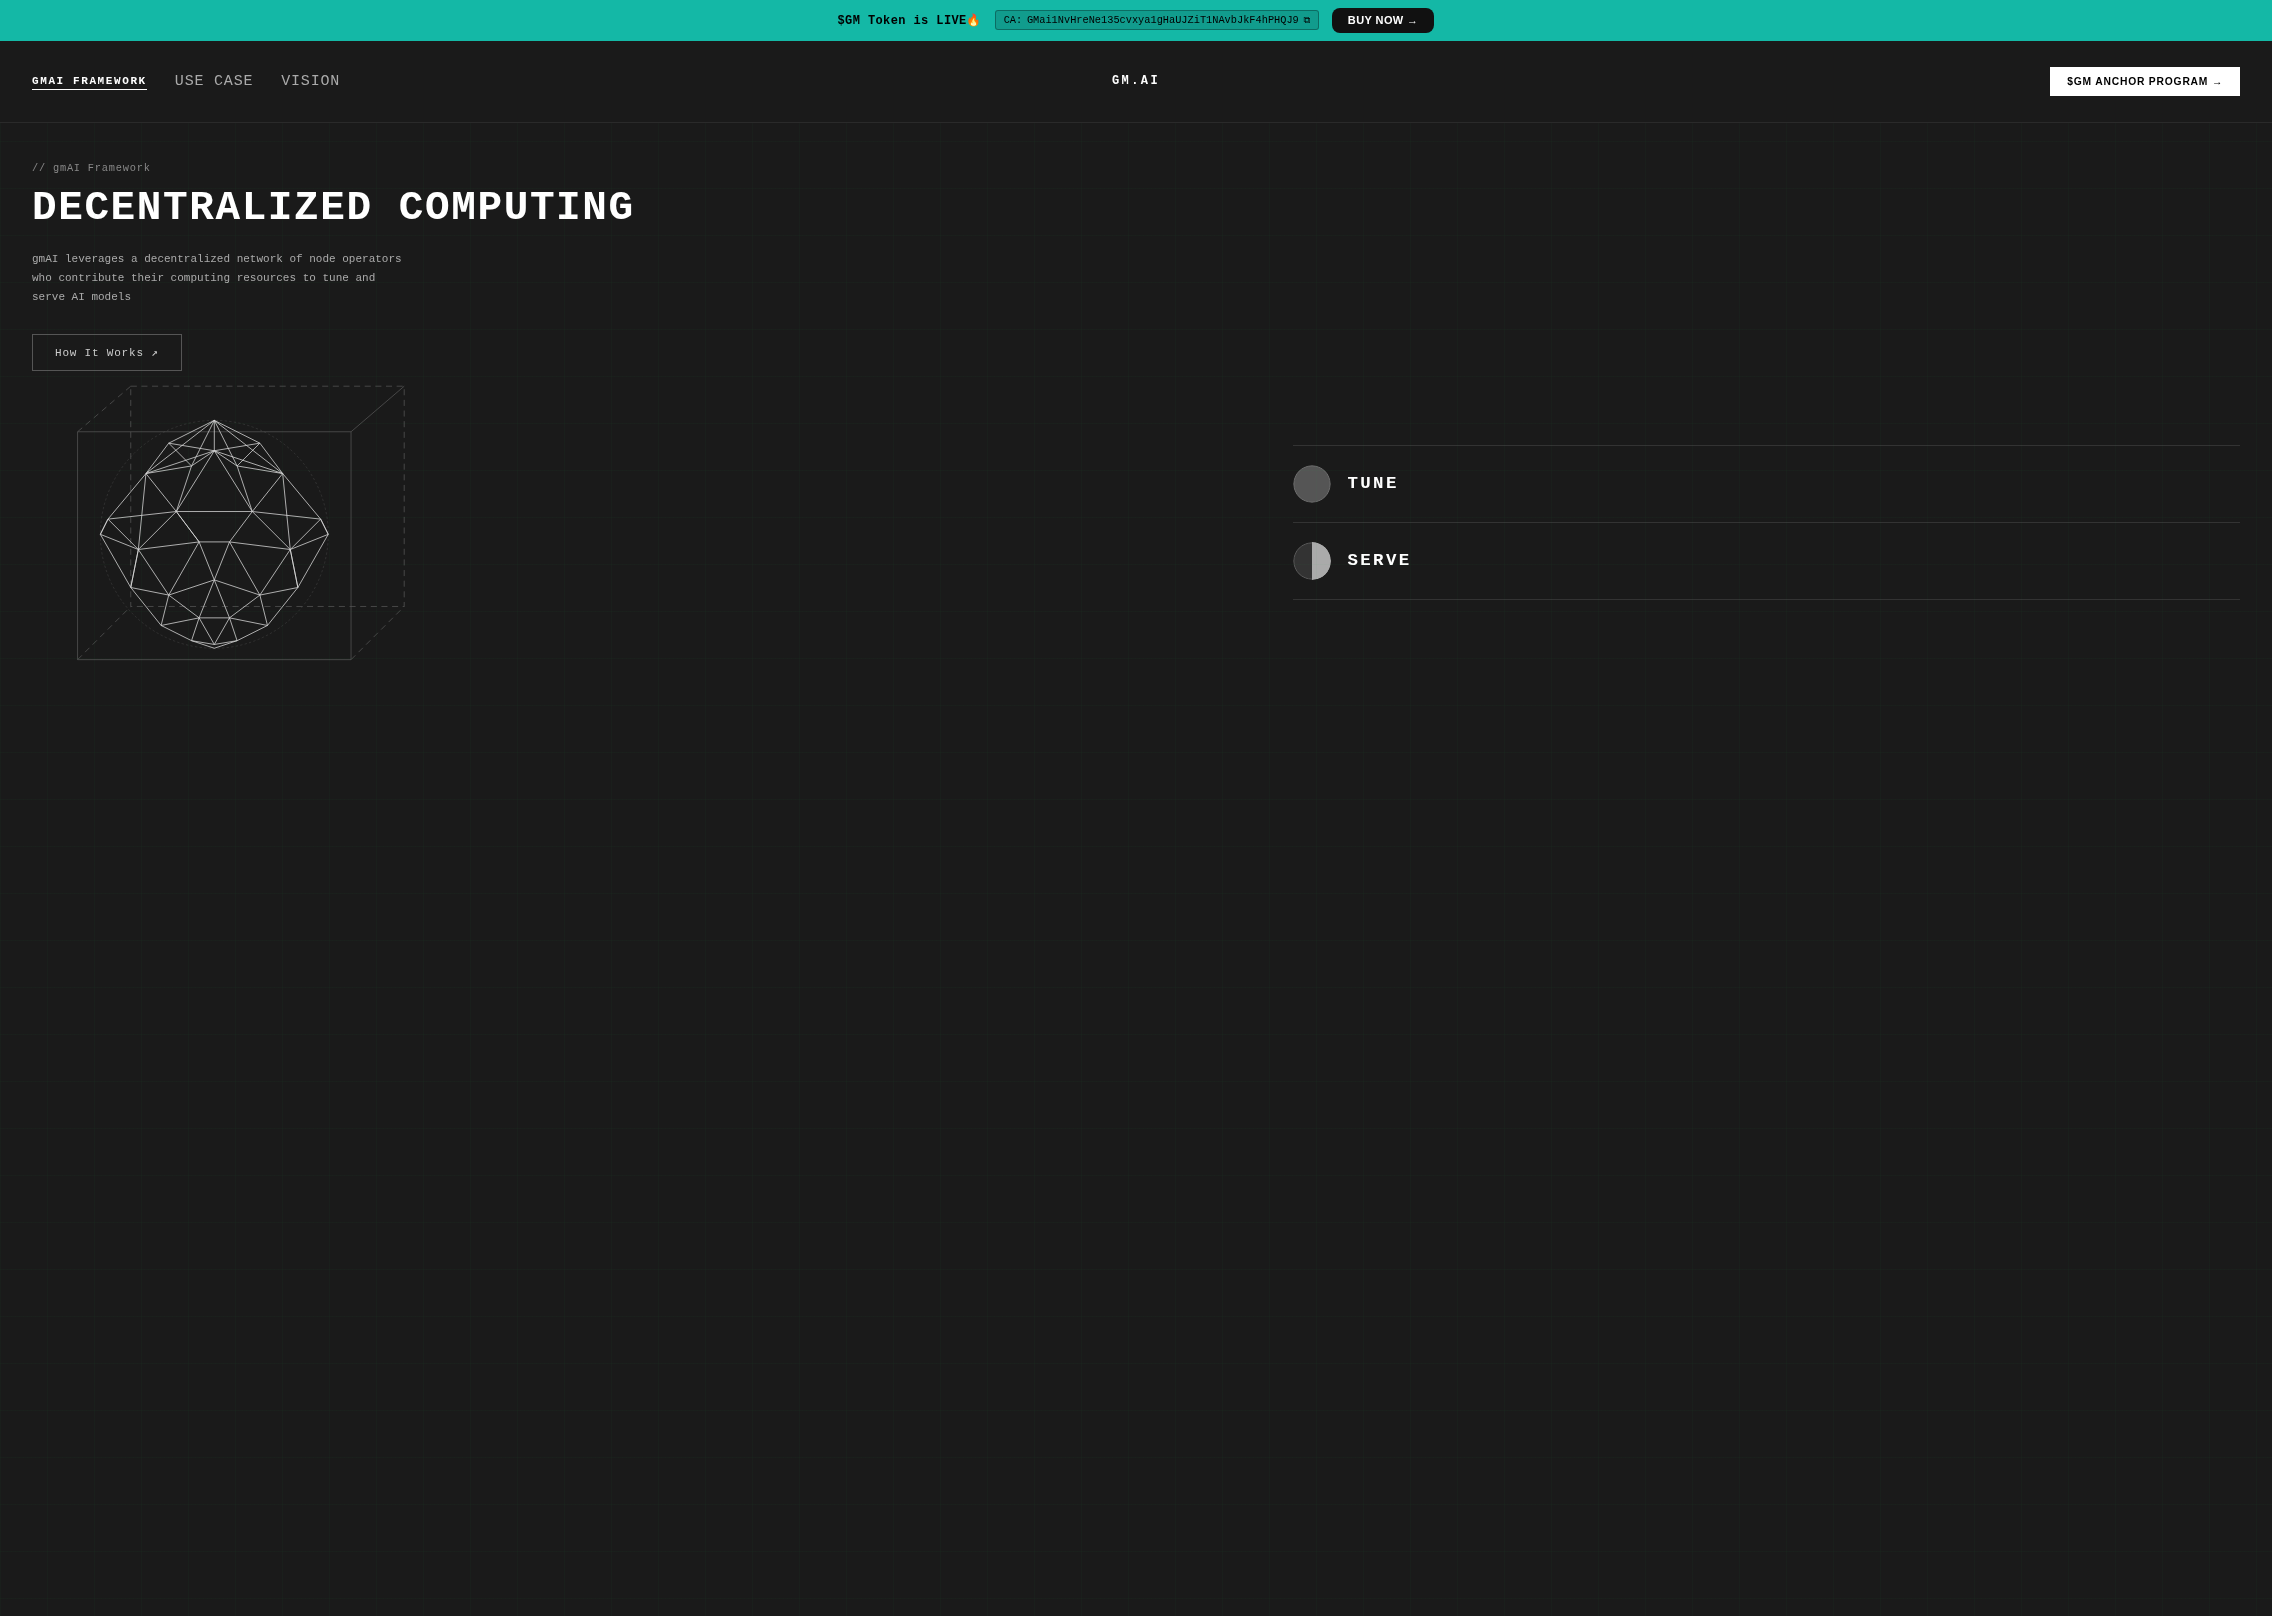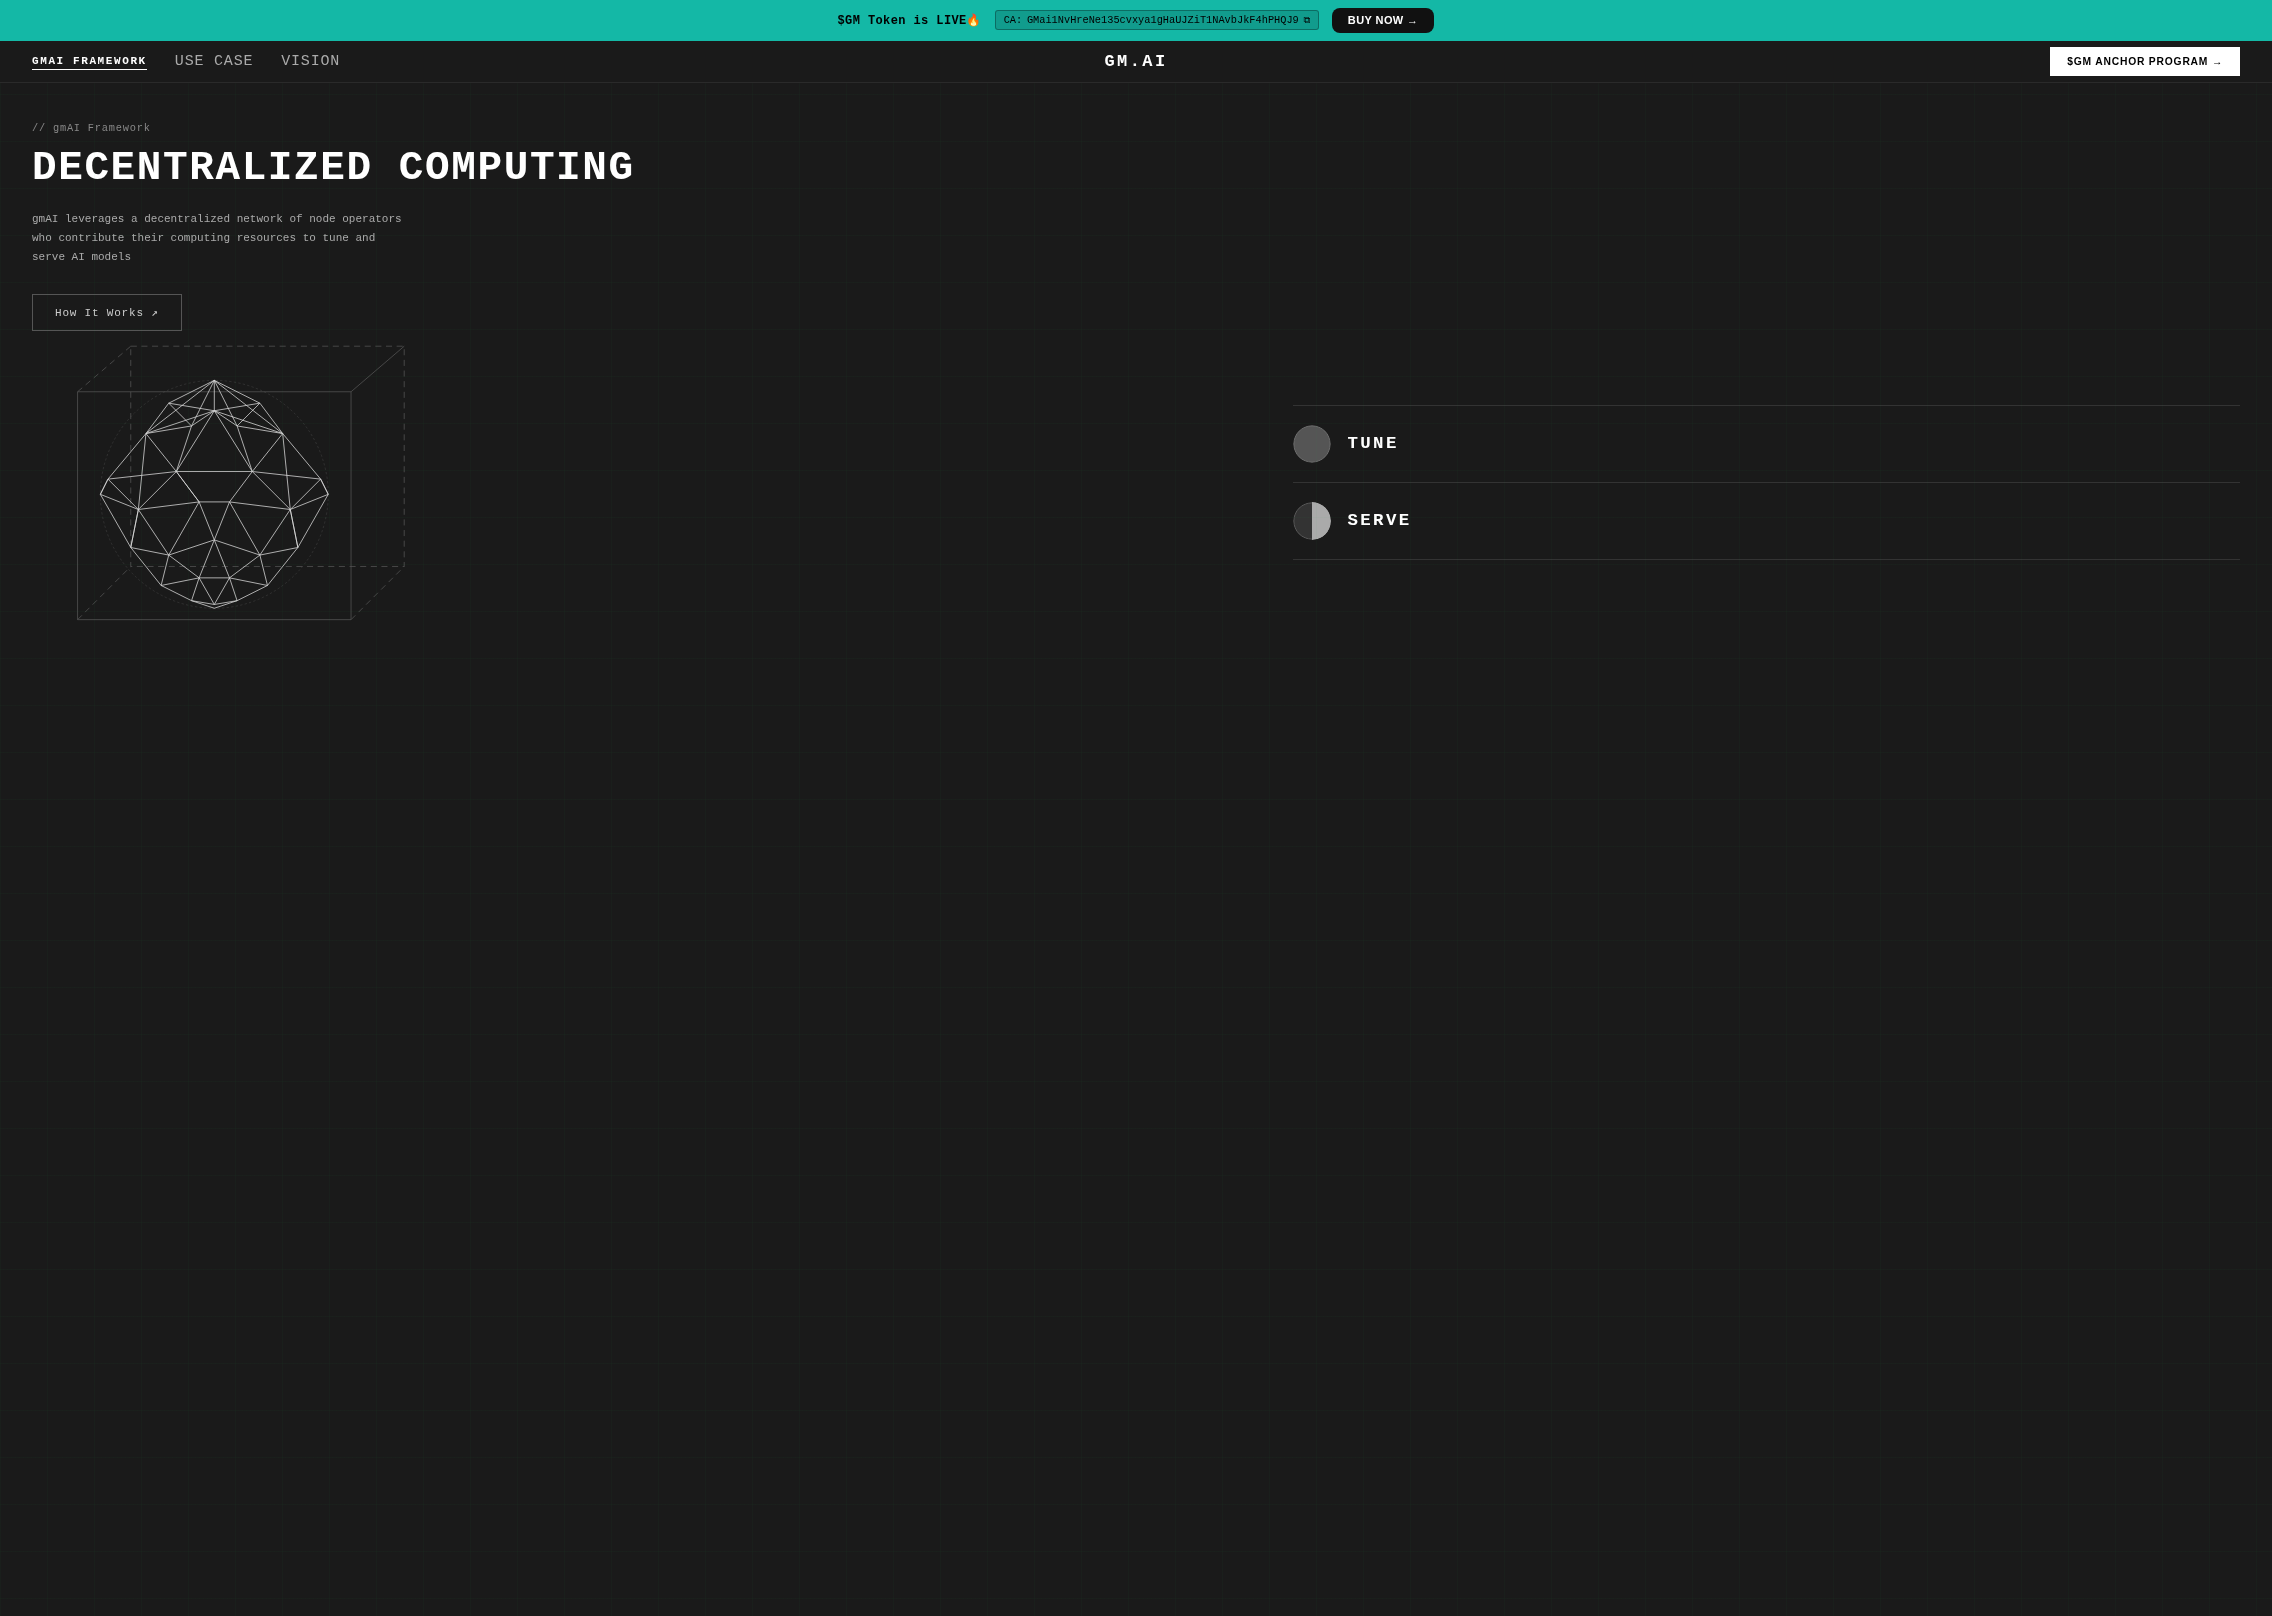--- a/index.html
+++ b/index.html
@@ -62,21 +62,21 @@
       gap: 4.7px;
       letter-spacing: 0.4px;
     }
 
     
     .navbar {
       background: #1a1a1a;
       display: flex;
       align-items: center;
       justify-content: space-between;
-      padding: 6px 32px;
+      padding: 26px 32px;
       border-bottom: 0.8px solid #2a2a2a;
       position: relative;
     }
 
     .nav-left {
       display: flex;
       align-items: center;
       gap: 28px;
     }
 
@@ -105,21 +105,21 @@
       text-decoration: none;
       letter-spacing: 0.8px;
       text-transform: uppercase;
       cursor: pointer;
     }
 
     .nav-center {
       position: absolute;
       left: 50%;
       transform: translateX(-50%);
-      font-size: 17px;
+      font-size: 12px;
       font-weight: 900;
       letter-spacing: 2.4px;
       color: #fff;
     }
 
     .nav-right {
       display: flex;
       align-items: center;
       margin-left: 17px;
     }

